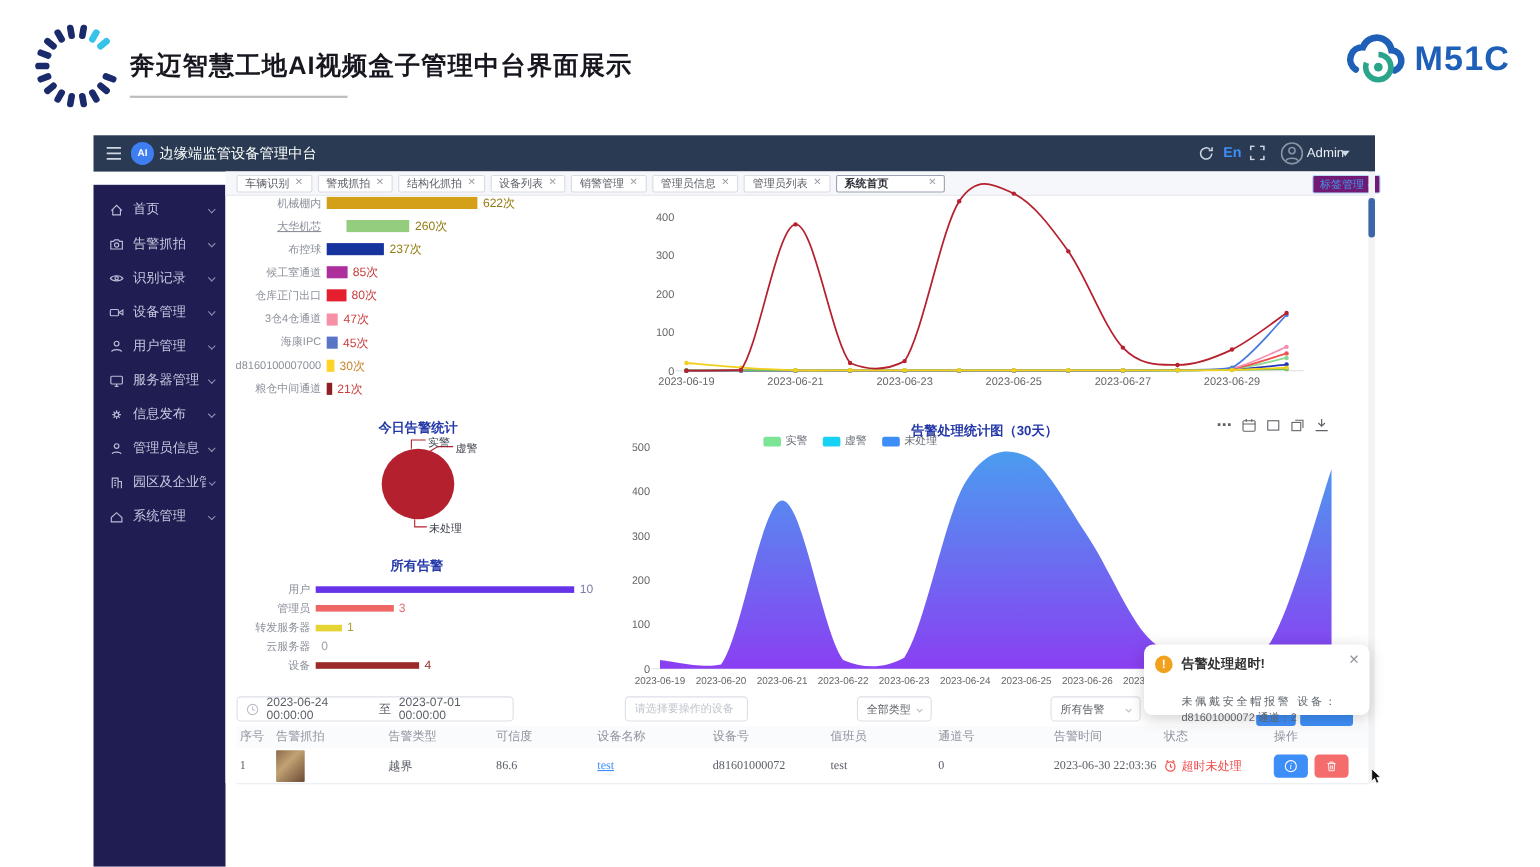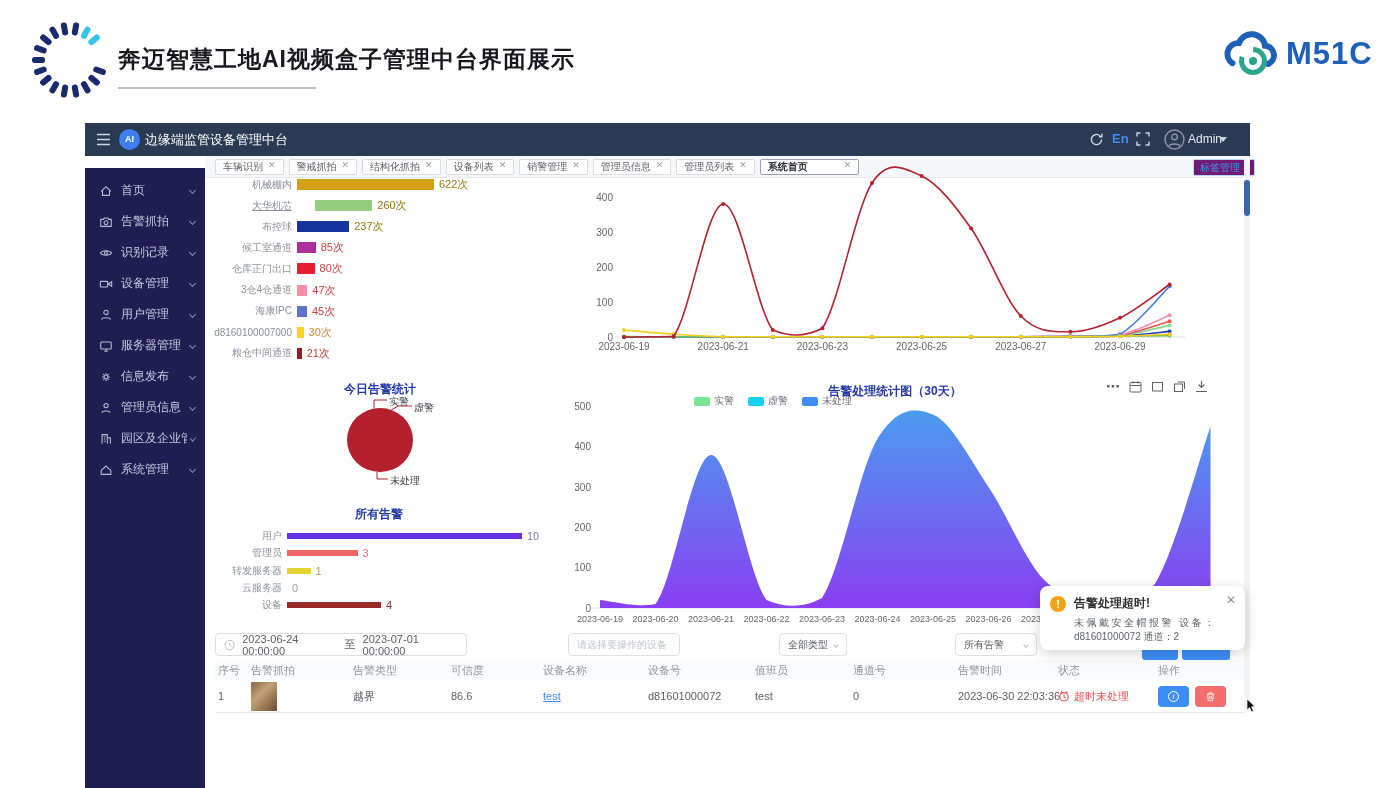--- a/index.html
+++ b/index.html
@@ -54,41 +54,41 @@
   .hrow .val { margin-left: 5px; white-space: nowrap; }
 
   
   .fbox { border: 1px solid #dcdfe6; border-radius: 4px; background: #fff; display: flex; align-items: center;
           font-size: 11px; color: #5a5e66; }
   .dev-input { border: none; outline: none; width: 100%; font-size: 10px; color: #5a5e66; background: transparent; padding: 0 8px; }
   .dev-input::placeholder { color: #bfc4cc; }
   .blue-btn { background: #3e8ef7; border-radius: 3px; }
 
   
-  .tgrid { display: grid; grid-template-columns: 33px 102px 98px 92px 105px 107px 98px 105px 100px 100px 90px; }
+  .tgrid { display: grid; grid-template-columns: 33px 102px 98px 92px 105px 107px 98px 105px 100px 100px 90px; font-family: Liberation Serif, serif; }
   .th { font-size: 11px; color: #8f959e; padding-left: 3px; line-height: 20px; white-space: nowrap; }
   .thead { left: 215px; top: 660px; width: 1030px; height: 20px; background: #fafbfc; }
   .tbody { left: 215px; top: 680px; width: 1030px; height: 33px; border-bottom: 1px solid #e8ebf0; align-items: center; }
   .td { font-size: 11px; color: #5a5e66; padding-left: 3px; white-space: nowrap; display: flex; align-items: center; }
   .thumb { width: 26px; height: 29px; background: linear-gradient(135deg, #8a6a4a 0%, #c2a273 40%, #6a4a33 100%);
            border-radius: 1px; }
   .link { color: #3e8ef7; text-decoration: underline; }
   .status-late { color: #f34d4d; gap: 4px; }
   .act-btn { width: 31px; height: 21px; border-radius: 4px; display: inline-flex; align-items: center; justify-content: center; cursor: pointer; }
   .info-i { width: 11px; height: 11px; border: 1px solid #fff; border-radius: 50%; color: #fff; font-size: 8px;
             line-height: 10px; text-align: center; font-style: italic; }
 
   
   .toast { left: 1040px; top: 586px; width: 205px; height: 64px; background: #fff; border-radius: 8px;
            box-shadow: 0 3px 14px rgba(0,0,0,0.18); z-index: 50; padding: 9px 10px 8px 10px; }
   .toast-ico { position: absolute; left: 10px; top: 10px; width: 16px; height: 16px; border-radius: 50%;
                background: #f2a11c; color: #fff; font-size: 11px; font-weight: bold; text-align: center; line-height: 16px; }
   .toast-title { margin-left: 24px; font-size: 12px; font-weight: bold; color: #303133; }
   .toast-close { position: absolute; right: 9px; top: 7px; color: #909399; font-size: 12px; cursor: pointer; }
-  .toast-body { margin-left: 24px; margin-top: 4px; font-size: 10px; color: #5f646b; line-height: 14px; }
+  .toast-body { margin-left: 24px; margin-top: 20px; font-size: 10px; color: #5f646b; line-height: 14px; }
 
   .pie-lbl { font-size: 10px; color: #3a3f48; white-space: nowrap; }
   .legend { display: flex; align-items: center; gap: 14px; }
   .legend .sw { width: 16px; height: 9px; border-radius: 2px; }
   .legend .lt { font-size: 10px; color: #6a6f78; margin-left: 4px; }
   .toolbox { display: flex; align-items: center; gap: 9px; color: #5f6368; }
 
   .scroll-track { left: 1244px; top: 156px; width: 6px; height: 556px; background: #f2f3f5; }
   .scroll-thumb { left: 1244px; top: 180px; width: 6px; height: 36px; background: #3d66aa; border-radius: 3px; }
 </style>

